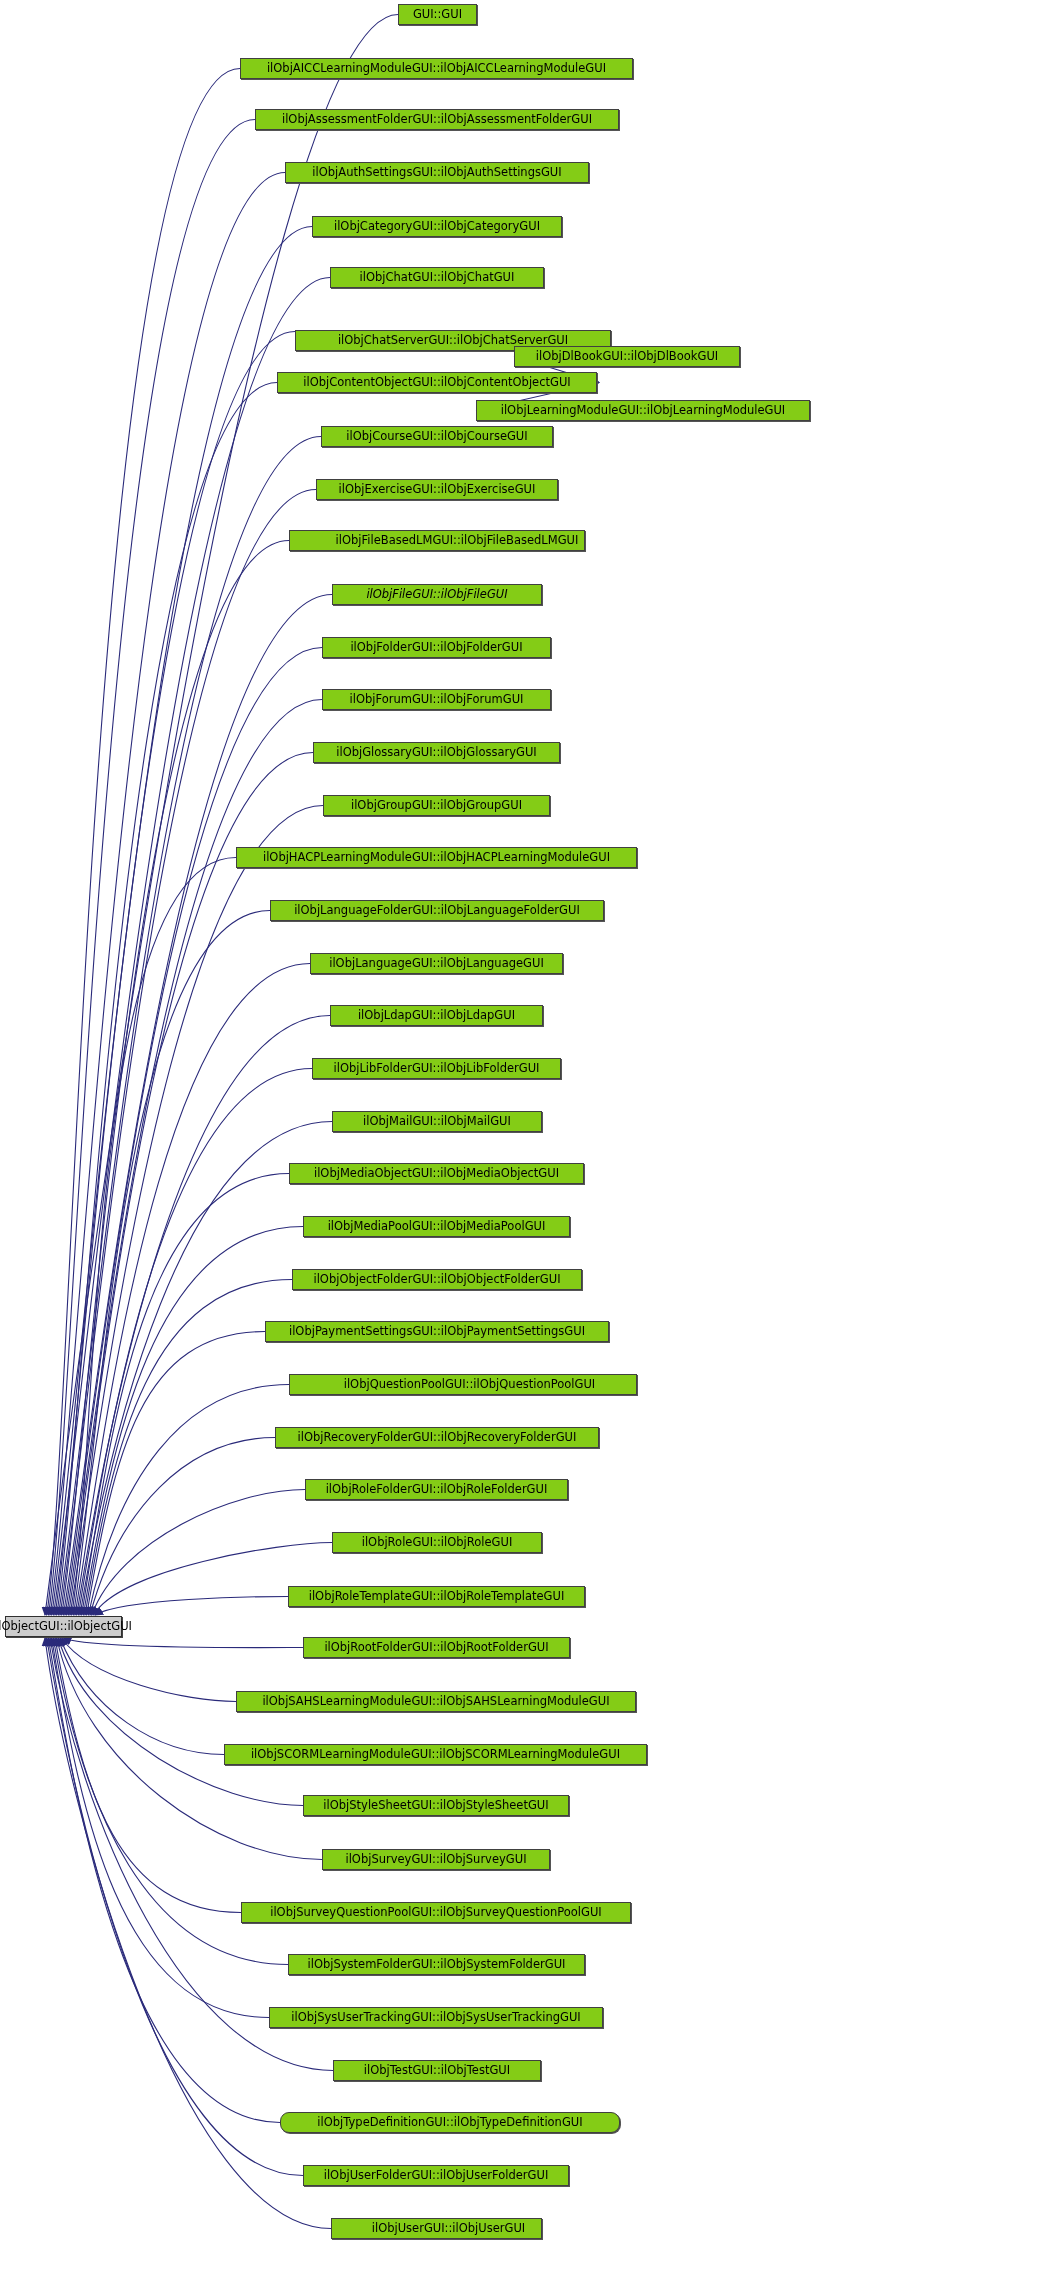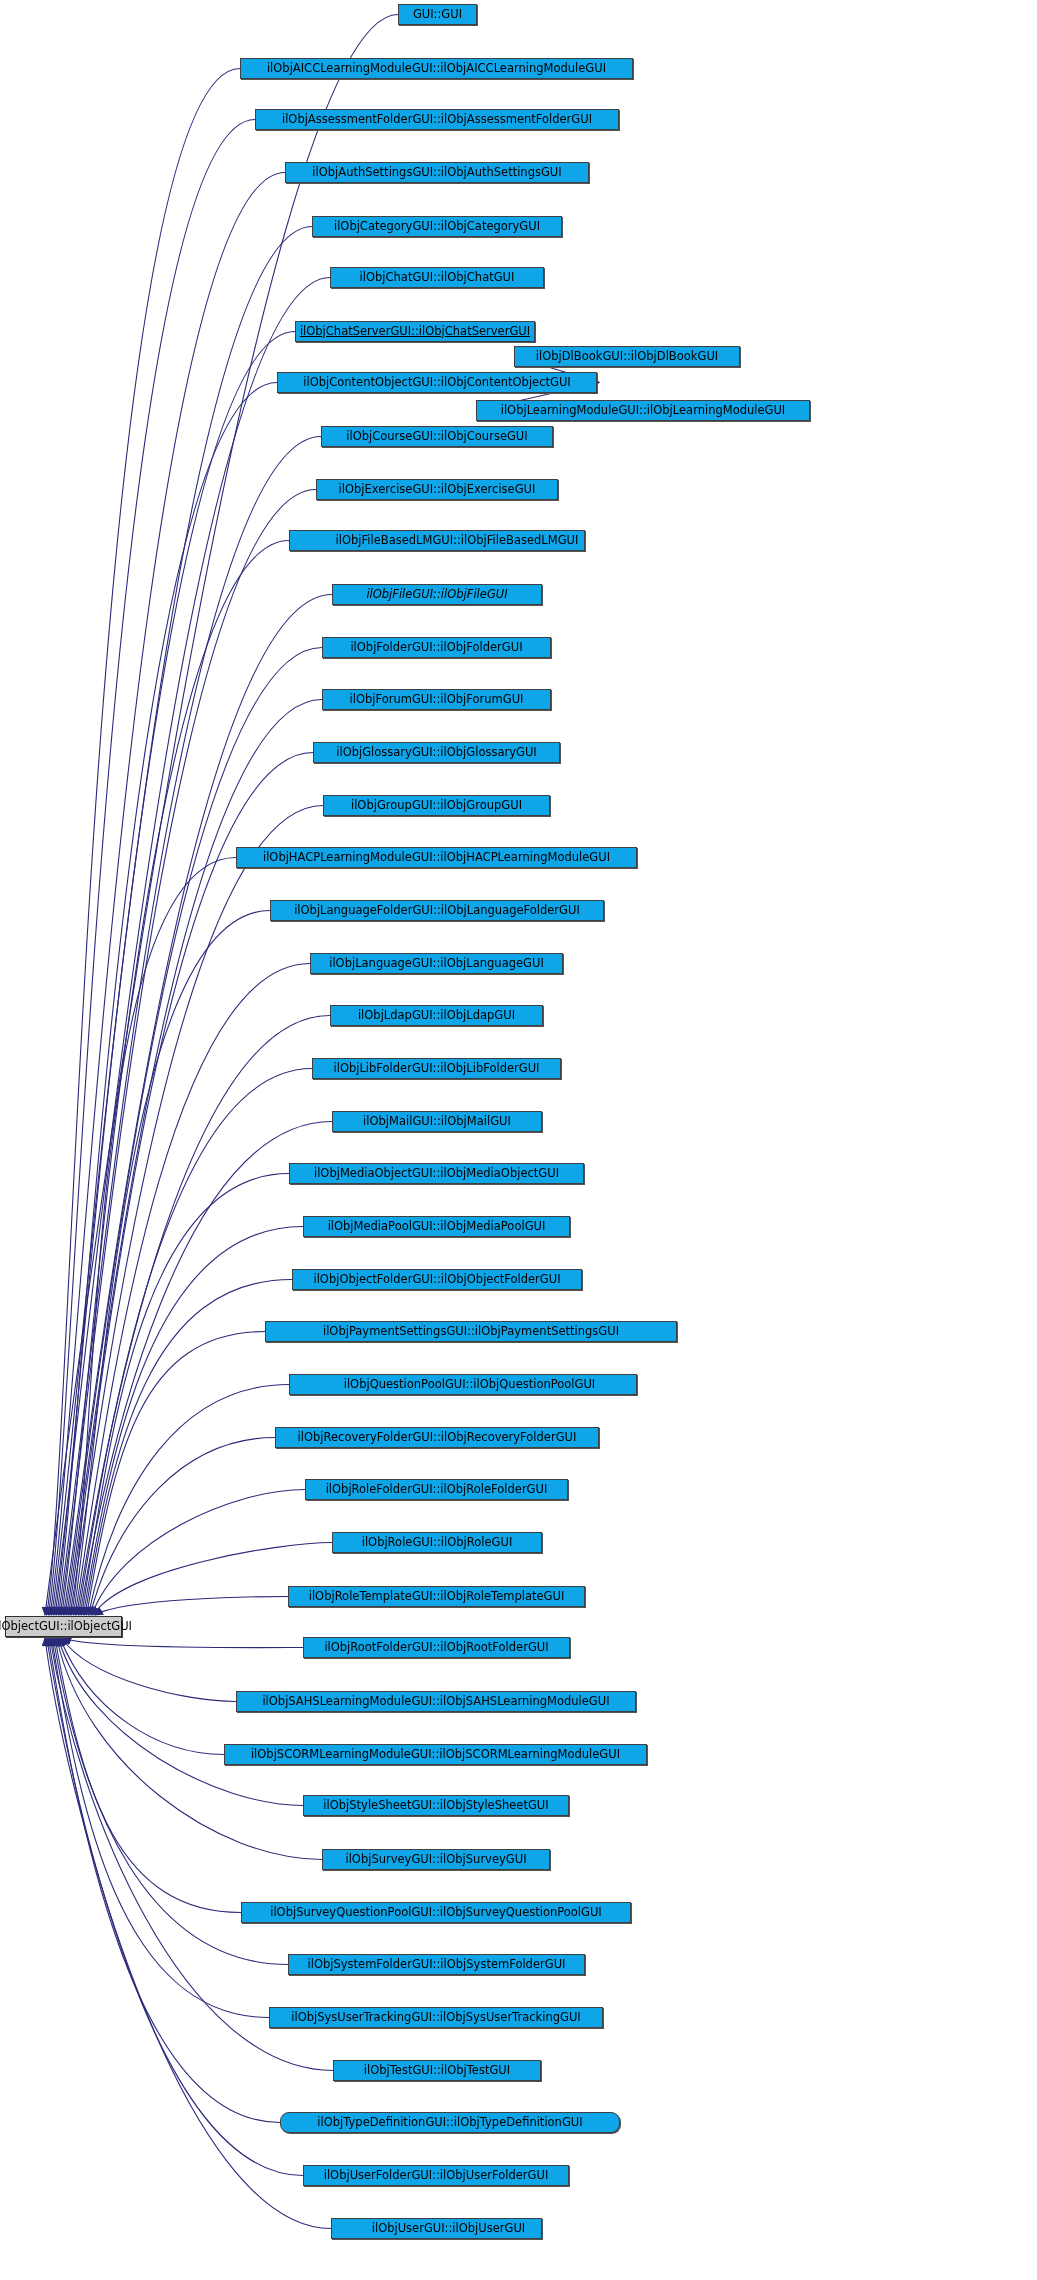--- a/index.html
+++ b/index.html
@@ -8,21 +8,21 @@
     width:1037px;
     height:2280px;
     background:#ffffff;
     font-family:"DejaVu Sans","Liberation Sans",sans-serif;
     overflow:hidden;
   }
   #edges{position:absolute;left:0;top:0;width:1037px;height:2280px;}
   .node{
     position:absolute;
     box-sizing:border-box;
-    background:#0ea5e9;
+    background:#84cc16;
     border:1px solid #404040;
     color:#000000;
     font-size:11.5px;
     line-height:1;
     height:21px;
     display:flex;
     align-items:center;
     justify-content:center;
     white-space:nowrap;
     letter-spacing:0px;
@@ -104,21 +104,21 @@
     </div>
     <div class="node" style="left: 285px; top: 162px; width: 304px;">
       <span>ilObjAuthSettingsGUI::ilObjAuthSettingsGUI</span>
     </div>
     <div class="node" style="left: 312px; top: 216px; width: 250px;">
       <span>ilObjCategoryGUI::ilObjCategoryGUI</span>
     </div>
     <div class="node" style="left: 330px; top: 267px; width: 214px;">
       <span>ilObjChatGUI::ilObjChatGUI</span>
     </div>
-    <div class="node" style="left: 295px; top: 321px; width: 240px; text-decoration: underline;">
+    <div class="node" style="left: 295px; top: 330px; width: 316px;">
       <span>ilObjChatServerGUI::ilObjChatServerGUI</span>
     </div>
     <div class="node" style="left: 277px; top: 372px; width: 320px;">
       <span>ilObjContentObjectGUI::ilObjContentObjectGUI</span>
     </div>
     <div class="node" style="left: 321px; top: 426px; width: 232px;">
       <span>ilObjCourseGUI::ilObjCourseGUI</span>
     </div>
     <div class="node" style="left: 316px; top: 479px; width: 242px;">
       <span>ilObjExerciseGUI::ilObjExerciseGUI</span>
@@ -161,21 +161,21 @@
     </div>
     <div class="node" style="left: 289px; top: 1163px; width: 295px;">
       <span>ilObjMediaObjectGUI::ilObjMediaObjectGUI</span>
     </div>
     <div class="node" style="left: 303px; top: 1216px; width: 267px;">
       <span>ilObjMediaPoolGUI::ilObjMediaPoolGUI</span>
     </div>
     <div class="node" style="left: 292px; top: 1269px; width: 290px;">
       <span>ilObjObjectFolderGUI::ilObjObjectFolderGUI</span>
     </div>
-    <div class="node" style="left: 265px; top: 1321px; width: 412px;">
+    <div class="node" style="left: 265px; top: 1321px; width: 344px;">
       <span>ilObjPaymentSettingsGUI::ilObjPaymentSettingsGUI</span>
     </div>
     <div class="node" style="left: 289px; top: 1374px; width: 348px; padding-left: 13px;">
       <span>ilObjQuestionPoolGUI::ilObjQuestionPoolGUI</span>
     </div>
     <div class="node" style="left: 275px; top: 1427px; width: 324px;">
       <span>ilObjRecoveryFolderGUI::ilObjRecoveryFolderGUI</span>
     </div>
     <div class="node" style="left: 305px; top: 1479px; width: 263px;">
       <span>ilObjRoleFolderGUI::ilObjRoleFolderGUI</span>

